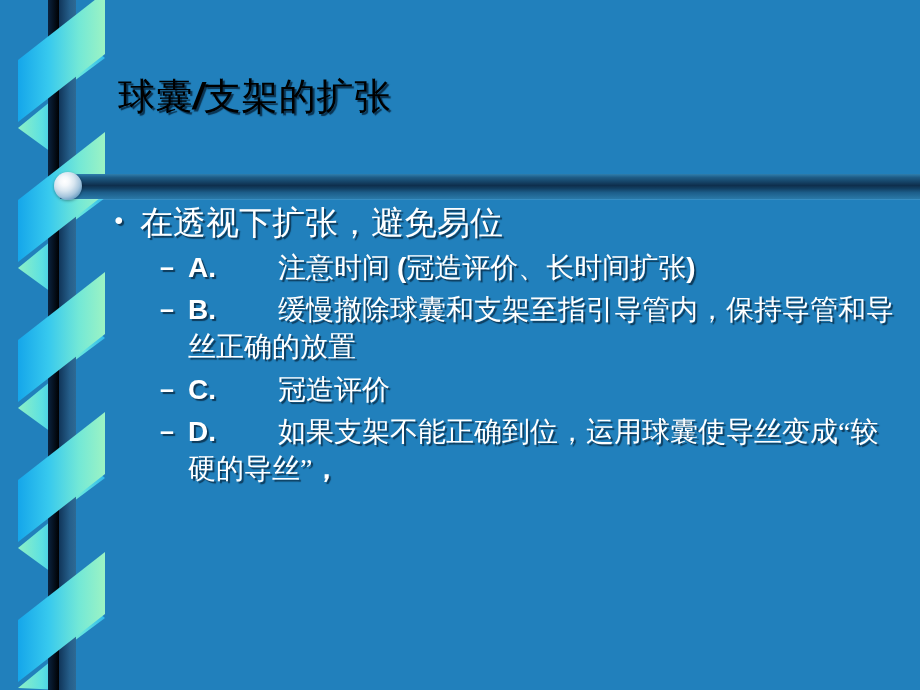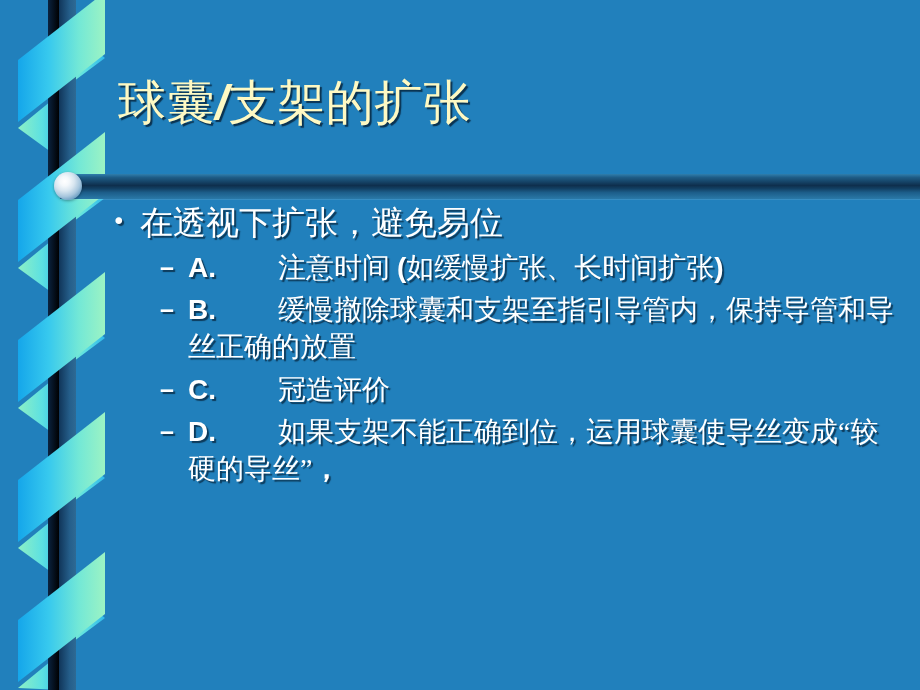--- a/index.html
+++ b/index.html
@@ -67,24 +67,24 @@
   #title-block {
     position: absolute;
     left: 118px;
     top: 76px;
     width: 780px;
   }
 
   #slide-title {
     margin: 0;
     font-family: "Liberation Serif", "DejaVu Serif", serif;
-    font-size: 48px;
+    font-size: 37px;
     line-height: 1.12;
     font-weight: normal;
-    color: #fef9c3;
+    color: #000000;
     letter-spacing: 0.5px;
     text-shadow: 2px 2px 1px rgba(4,28,50,0.78);
     white-space: nowrap;
   }
   #slide-title .slash {
     font-family: "Liberation Sans", "DejaVu Sans", sans-serif;
     font-weight: bold;
     font-style: italic;
   }
 
@@ -219,21 +219,21 @@
 
     <div class="lvl1">
       <span class="marker">•</span>
       <span class="txt">在透视下扩张，避免易位</span>
     </div>
 
     <div class="lvl2-list">
 
       <div class="lvl2">
         <span class="marker">–</span>
-        <span class="body"><span class="label">A.</span><span class="gap"></span><span class="cn">注意时间 </span><span class="punct">(</span><span class="cn">如缓慢扩张、长时间扩张</span><span class="punct">)</span></span>
+        <span class="body"><span class="label">A.</span><span class="gap"></span><span class="cn">注意时间 </span><span class="punct">(</span><span class="cn">冠造评价、长时间扩张</span><span class="punct">)</span></span>
       </div>
 
       <div class="lvl2">
         <span class="marker">–</span>
         <span class="body"><span class="label">B.</span><span class="gap"></span><span class="cn">缓慢撤除球囊和支架至指引导管内，保持导管和导丝正确的放置</span></span>
       </div>
 
       <div class="lvl2">
         <span class="marker">–</span>
         <span class="body"><span class="label">C.</span><span class="gap"></span><span class="cn">冠造评价</span></span>

